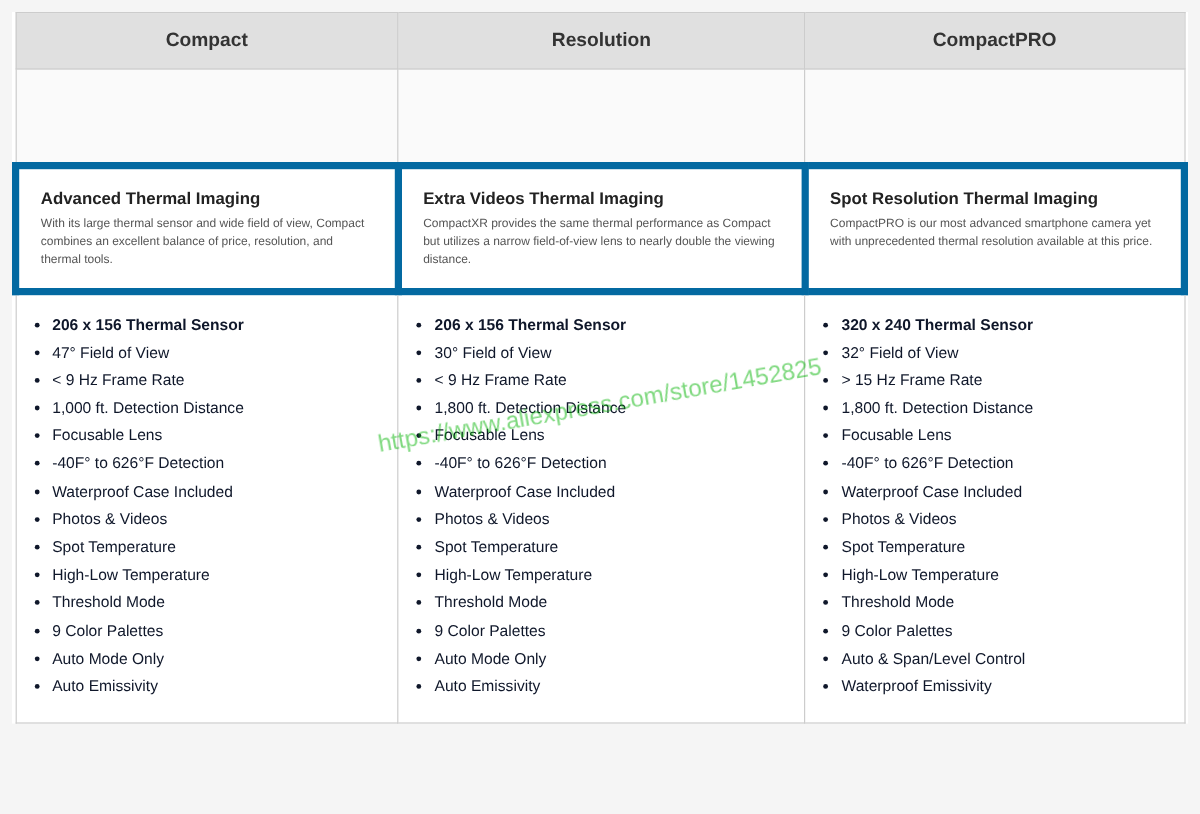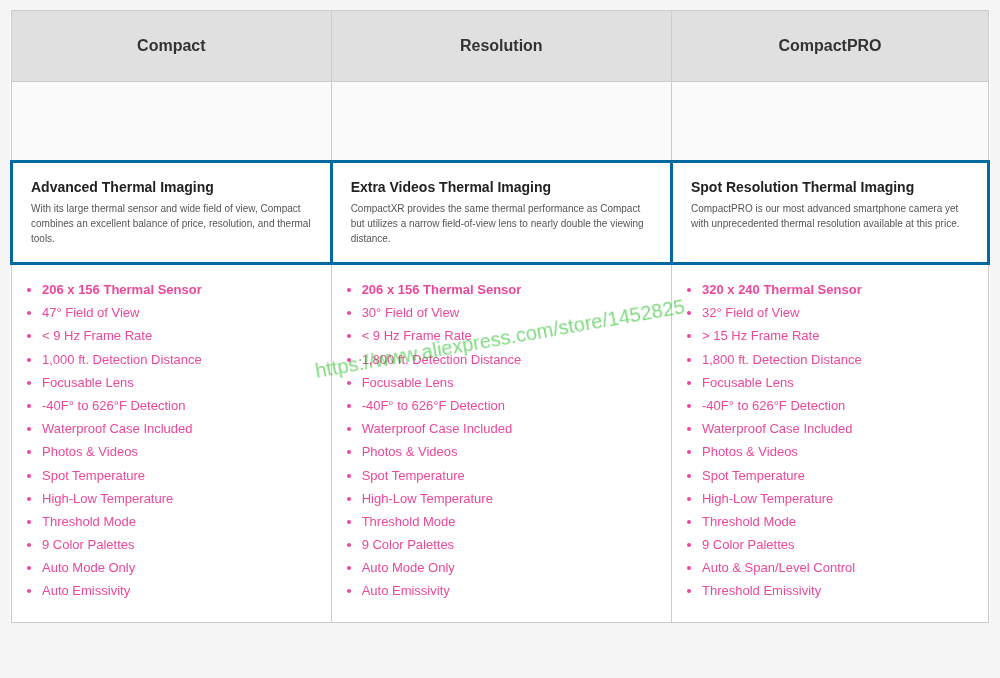--- a/index.html
+++ b/index.html
@@ -14,33 +14,33 @@
     }
     .comparison-table {
       width: 980px;
       border-collapse: collapse;
       background: #fff;
       border: 1px solid #ccc;
     }
     .header-row th {
       background: #e0e0e0;
       border: 1px solid #ccc;
-      padding: 26px 20px;
+      padding: 14px 20px;
       font-size: 16px;
       font-weight: bold;
       text-align: center;
       color: #333;
     }
     .image-row td {
       border: 1px solid #ccc;
       height: 80px;
       background: #fafafa;
     }
     .description-row td {
-      border: 3px solid #0369a1;
+      border: 6px solid #0369a1;
       padding: 16px 18px;
       vertical-align: top;
     }
     .description-row td .desc-title {
       font-weight: bold;
       font-size: 14px;
       margin-bottom: 6px;
       color: #222;
     }
     .description-row td .desc-body {
@@ -52,21 +52,21 @@
       border: 1px solid #ccc;
       padding: 16px 18px 16px 10px;
       vertical-align: top;
     }
     .features-row td ul {
       list-style: disc;
       padding-left: 20px;
     }
     .features-row td ul li {
       font-size: 13px;
-      color: #ec4899;
+      color: #0f172a;
       margin-bottom: 5px;
       line-height: 1.4;
     }
     .features-row td ul li.bold-item {
       font-weight: bold;
     }
     .watermark {
       position: fixed;
       top: 50%;
       left: 50%;
@@ -154,20 +154,20 @@
             <li>1,800 ft. Detection Distance</li>
             <li>Focusable Lens</li>
             <li>-40F° to 626°F Detection</li>
             <li>Waterproof Case Included</li>
             <li>Photos &amp; Videos</li>
             <li>Spot Temperature</li>
             <li>High-Low Temperature</li>
             <li>Threshold Mode</li>
             <li>9 Color Palettes</li>
             <li>Auto &amp; Span/Level Control</li>
-            <li>Threshold Emissivity</li>
+            <li>Waterproof Emissivity</li>
           </ul>
         </td>
       </tr>
   </tbody>
 </table>
 
 <div class="watermark">https://www.aliexpress.com/store/1452825</div>
 
 </body></html>

